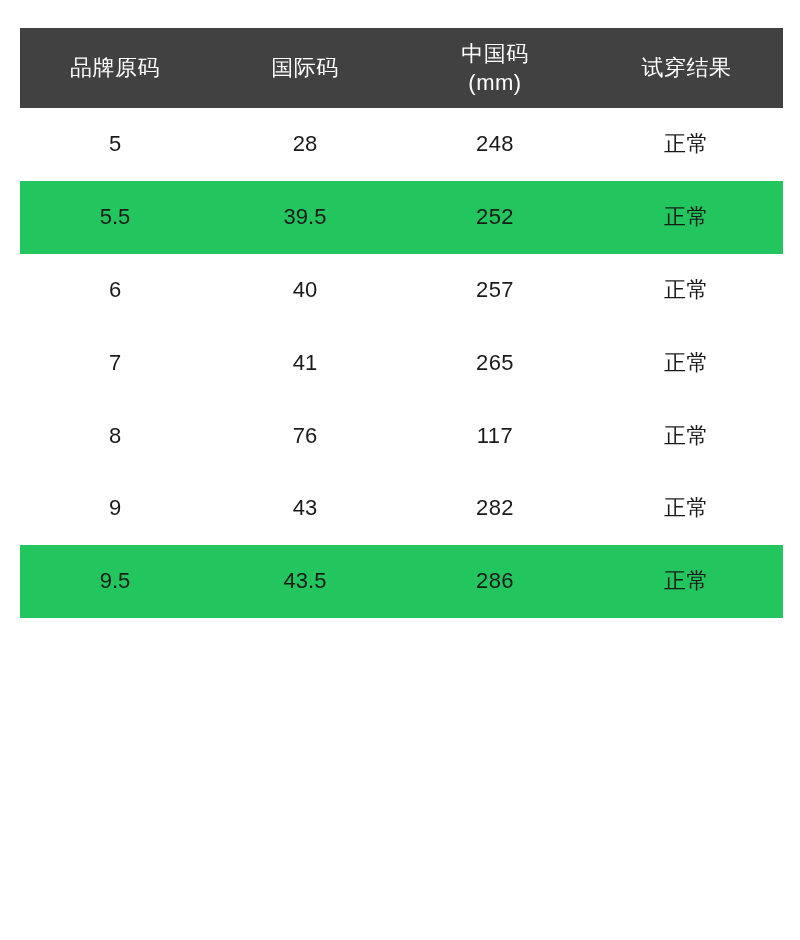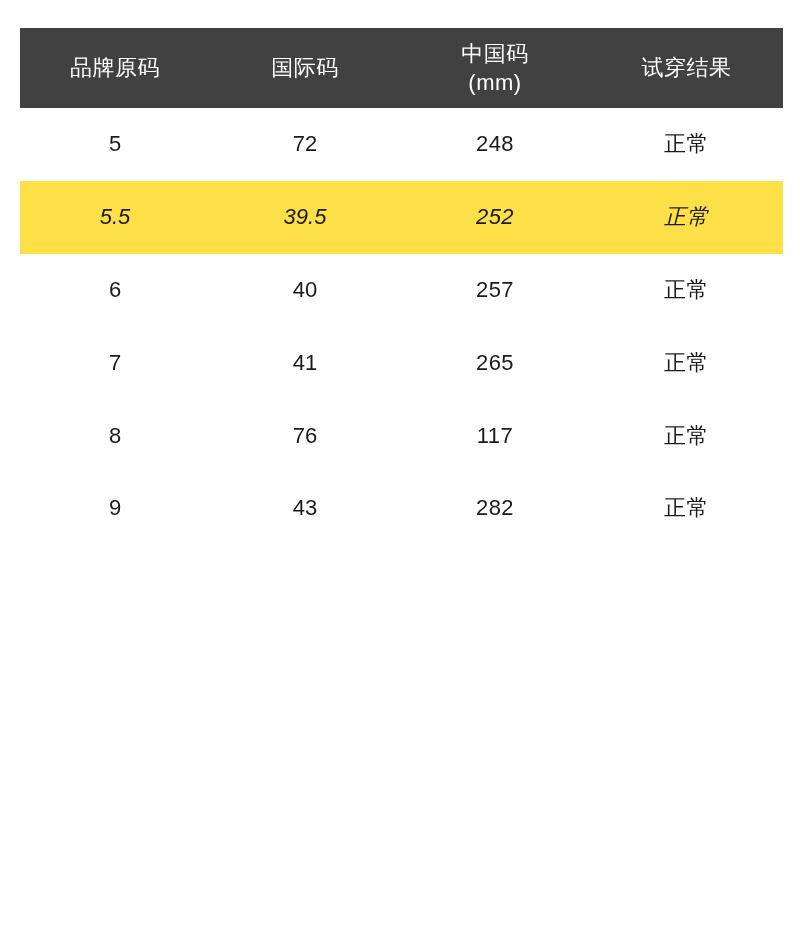--- a/index.html
+++ b/index.html
@@ -52,22 +52,21 @@
   .th-inner {
     display: block;
     white-space: pre-line;
   }
 
   
   .size-table tbody tr {
     background: #ffffff;
   }
   .size-table tbody tr.striped {
-    background: #fde047;
-    font-style: italic;
+    background: #22c55e;
   }
   .size-table tbody td {
     height: 72.8px;
     padding: 0;
     margin: 0;
     color: #1a1a1a;
     font-size: 22px;
     font-weight: 400;
     line-height: 1;
     text-align: center;
@@ -110,21 +109,21 @@
         </th>
         <th>
           <span class="th-inner">试穿结果</span>
         </th>
       </tr>
     </thead>
 
     <tbody>
       <tr>
         <td class="cell-brand">5</td>
-        <td class="cell-intl">72</td>
+        <td class="cell-intl">28</td>
         <td class="cell-cn">248</td>
         <td class="cell-fit">正常</td>
       </tr>
       <tr class="striped">
         <td class="cell-brand">5.5</td>
         <td class="cell-intl">39.5</td>
         <td class="cell-cn">252</td>
         <td class="cell-fit">正常</td>
       </tr>
       <tr>
@@ -144,16 +143,22 @@
         <td class="cell-intl">76</td>
         <td class="cell-cn">117</td>
         <td class="cell-fit">正常</td>
       </tr>
       <tr>
         <td class="cell-brand">9</td>
         <td class="cell-intl">43</td>
         <td class="cell-cn">282</td>
         <td class="cell-fit">正常</td>
       </tr>
+      <tr class="striped">
+        <td class="cell-brand">9.5</td>
+        <td class="cell-intl">43.5</td>
+        <td class="cell-cn">286</td>
+        <td class="cell-fit">正常</td>
+      </tr>
     </tbody>
   </table>
 
 </div>
 
 </body></html>

